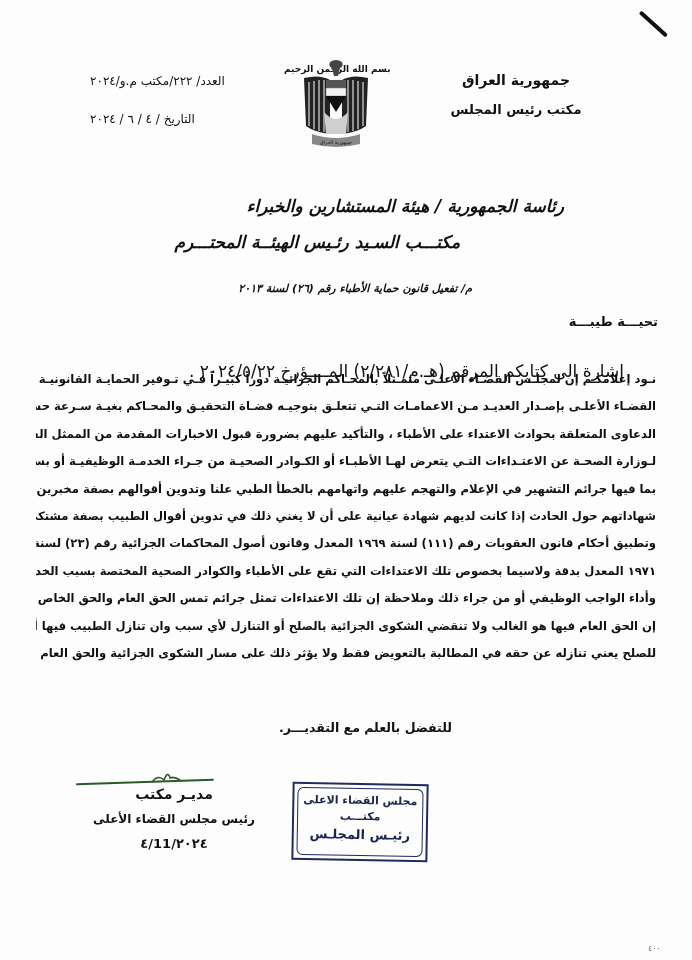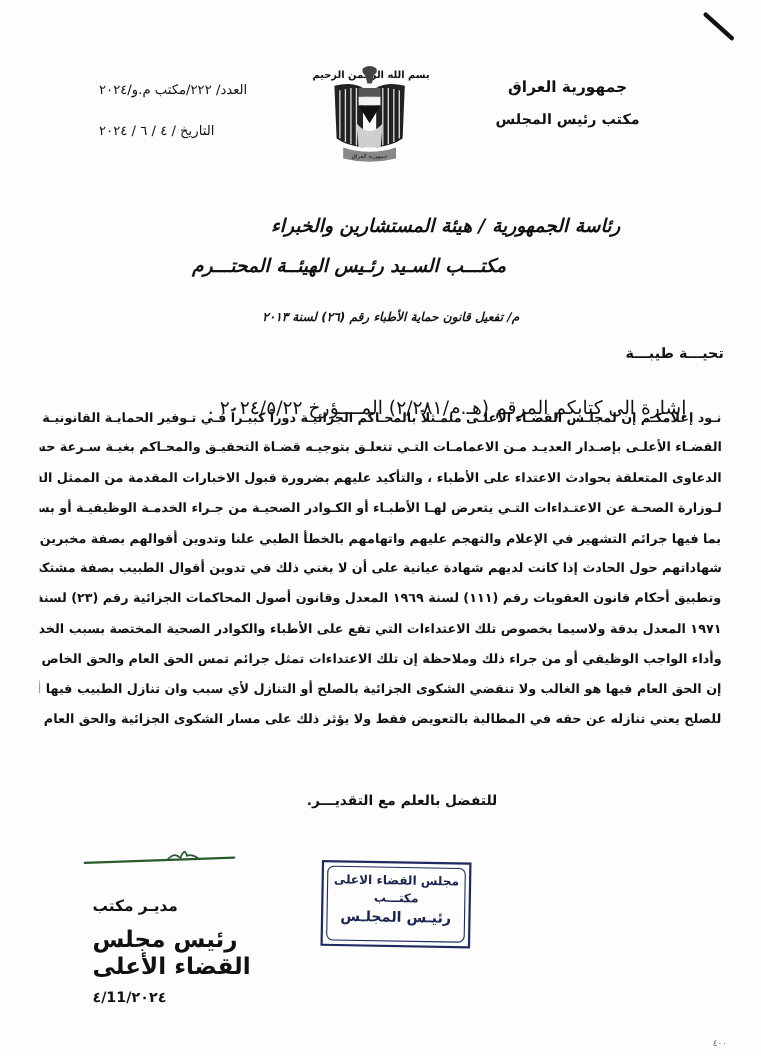--- a/index.html
+++ b/index.html
@@ -163,27 +163,27 @@
       transform: rotate(-2deg);
     }
     .sig-scribble {
       left: 148px;
       top: 768px;
       width: 36px;
       height: 18px;
     }
     .sig-block {
       left: 84px;
-      top: 816px;
+      top: 786px;
       width: 180px;
-      text-align: left;
+      text-align: center;
       direction: rtl;
     }
     .sig-block .s1 { font-size: 14px; font-weight: bold; margin-bottom: 10px; }
-    .sig-block .s2 { font-size: 21px; font-weight: bold; margin-bottom: 10px; }
+    .sig-block .s2 { font-size: 12px; font-weight: bold; margin-bottom: 10px; }
     .sig-block .s3 { font-size: 13px; font-weight: bold; margin-bottom: 8px; }
     .sig-block .s4 { font-size: 13px; font-weight: bold; }
 
     
     .stamp {
       left: 292px;
       top: 783px;
       width: 136px;
       height: 78px;
       border: 2.5px solid #1f2a60;

